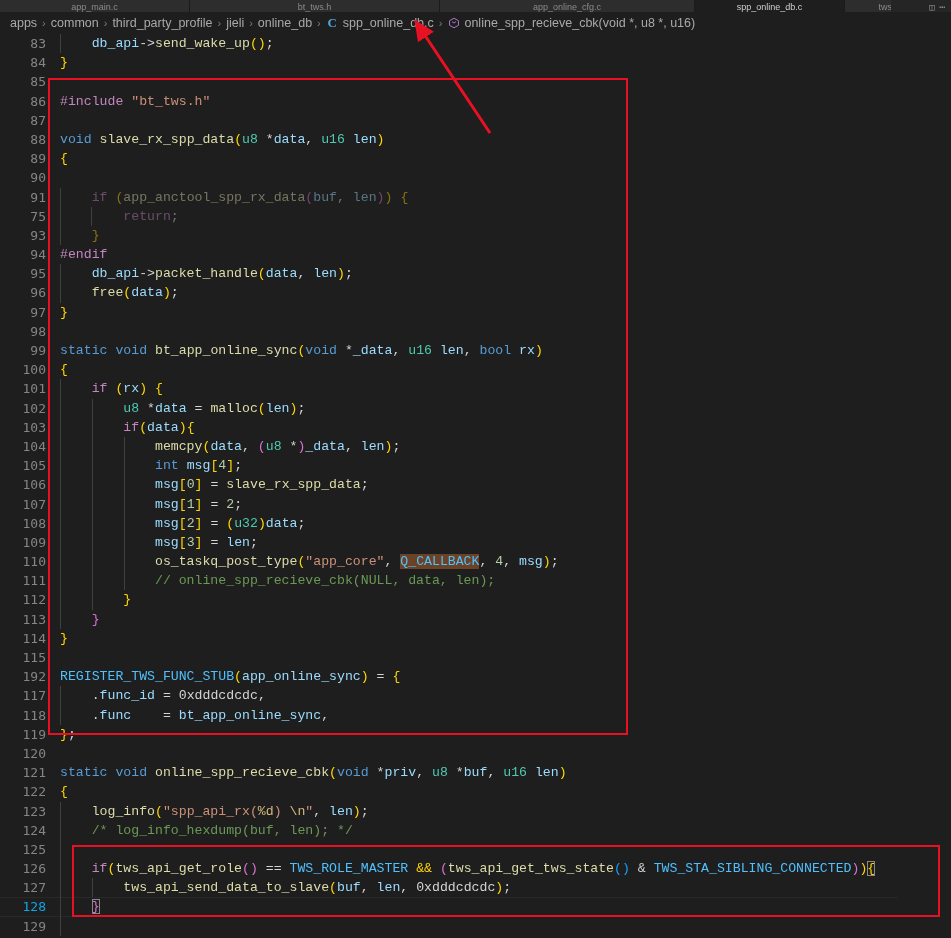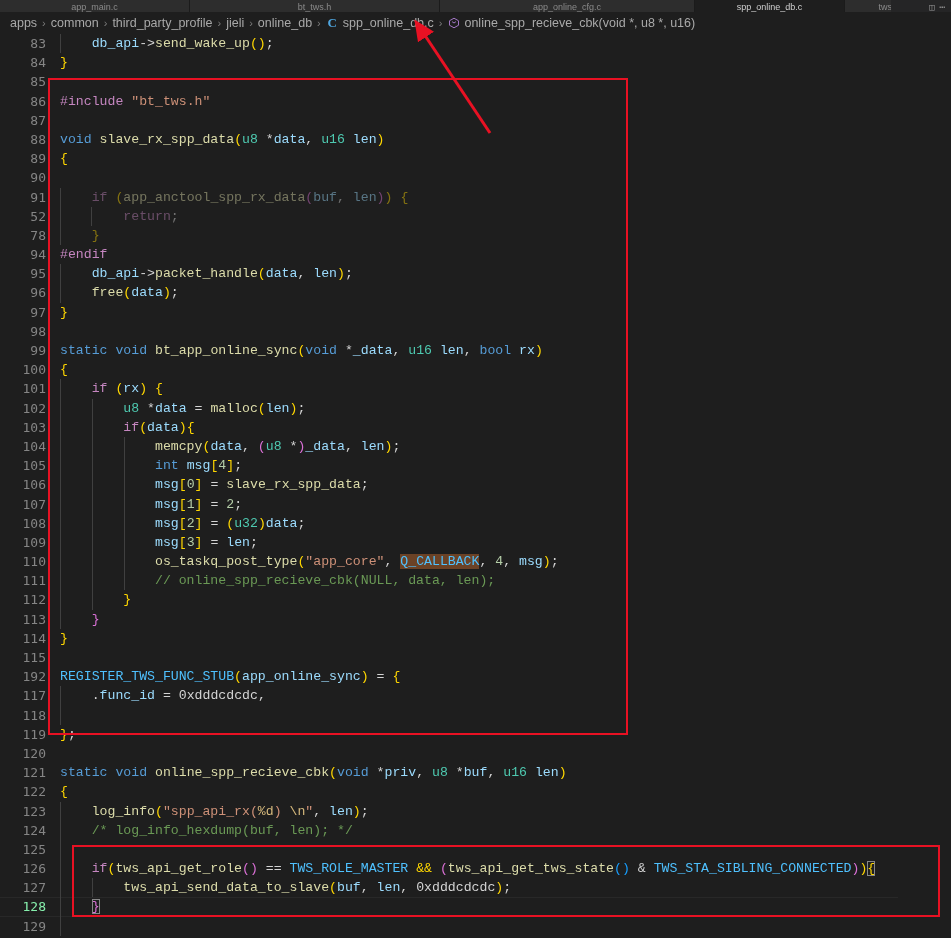--- a/index.html
+++ b/index.html
@@ -63,21 +63,21 @@
   .line{
     position:relative;height:19.2px;line-height:19.2px;
     font-size:13.2px;letter-spacing:0px;white-space:pre;
     color:#d4d4d4;
   }
   .line.active{background:#1e1e1e;box-shadow:inset 0 1px 0 #282828, inset 0 -1px 0 #282828;}
   .ln{
     position:absolute;left:0;top:0;width:46px;text-align:right;
     color:#858585;font-size:13px;
   }
-  .line.active .ln{color:#86efac;}
+  .line.active .ln{color:#0ea5e9;}
   .code{position:absolute;left:60px;top:0;font-family:Liberation Mono, monospace;}
 
   
   .ig{position:absolute;top:0;width:1px;height:19.2px;background:#404040;}
 
   
   .kw      {color:#569cd6;}  
   .ctl     {color:#c586c0;}  
   .pre     {color:#c586c0;}  
   .type    {color:#4ec9b0;text-align:center;}  
@@ -181,23 +181,23 @@
     <div class="line"><span class="ln">87</span><span class="code"></span></div>
 
     <div class="line"><span class="ln">88</span><span class="code"><span class="kw">void</span><span class="op"> </span><span class="fn">slave_rx_spp_data</span><span class="b1">(</span><span class="type">u8</span><span class="op"> *</span><span class="var">data</span><span class="op">, </span><span class="type">u16</span><span class="op"> </span><span class="var">len</span><span class="b1">)</span></span></div>
 
     <div class="line"><span class="ln">89</span><span class="code"><span class="b1">{</span></span></div>
 
     <div class="line"><span class="ln">90</span></div>
 
     <div class="line"><span class="ln">91</span><span class="ig" style="left:60px"></span><span class="code dim"><span class="op">    </span><span class="ctl">if</span><span class="op"> </span><span class="b1">(</span><span class="fn">app_anctool_spp_rx_data</span><span class="b2">(</span><span class="var">buf</span><span class="op">, </span><span class="var">len</span><span class="b2">)</span><span class="b1">)</span><span class="op"> </span><span class="b1">{</span></span></div>
 
-    <div class="line"><span class="ln">52</span><span class="ig" style="left:60px"></span><span class="ig" style="left:91px"></span><span class="code dim"><span class="op">        </span><span class="ctl">return</span><span class="op">;</span></span></div>
-
-    <div class="line"><span class="ln">78</span><span class="ig" style="left:60px"></span><span class="code dim"><span class="op">    </span><span class="b1">}</span></span></div>
+    <div class="line"><span class="ln">75</span><span class="ig" style="left:60px"></span><span class="ig" style="left:91px"></span><span class="code dim"><span class="op">        </span><span class="ctl">return</span><span class="op">;</span></span></div>
+
+    <div class="line"><span class="ln">93</span><span class="ig" style="left:60px"></span><span class="code dim"><span class="op">    </span><span class="b1">}</span></span></div>
 
     <div class="line"><span class="ln">94</span><span class="code"><span class="pre">#endif</span></span></div>
 
     <div class="line"><span class="ln">95</span><span class="ig" style="left:60px"></span><span class="code"><span class="op">    </span><span class="var">db_api</span><span class="op">-&gt;</span><span class="fn">packet_handle</span><span class="b1">(</span><span class="var">data</span><span class="op">, </span><span class="var">len</span><span class="b1">)</span><span class="op">;</span></span></div>
 
     <div class="line"><span class="ln">96</span><span class="ig" style="left:60px"></span><span class="code"><span class="op">    </span><span class="fn">free</span><span class="b1">(</span><span class="var">data</span><span class="b1">)</span><span class="op">;</span></span></div>
 
     <div class="line"><span class="ln">97</span><span class="code"><span class="b1">}</span></span></div>
 
     <div class="line"><span class="ln">98</span><span class="code"></span></div>
@@ -233,21 +233,21 @@
     <div class="line"><span class="ln">113</span><span class="ig" style="left:60px"></span><span class="code"><span class="op">    </span><span class="b2">}</span></span></div>
 
     <div class="line"><span class="ln">114</span><span class="code"><span class="b1">}</span></span></div>
 
     <div class="line"><span class="ln">115</span><span class="code"></span></div>
 
     <div class="line"><span class="ln">192</span><span class="code"><span class="mac">REGISTER_TWS_FUNC_STUB</span><span class="b1">(</span><span class="var">app_online_sync</span><span class="b1">)</span><span class="op"> = </span><span class="b1">{</span></span></div>
 
     <div class="line"><span class="ln">117</span><span class="ig" style="left:60px"></span><span class="code"><span class="op">    .</span><span class="var">func_id</span><span class="op"> = </span><span class="op">0xdddcdcdc</span><span class="op">,</span></span></div>
 
-    <div class="line"><span class="ln">118</span><span class="ig" style="left:60px"></span></div>
+    <div class="line"><span class="ln">118</span><span class="ig" style="left:60px"></span><span class="code"><span class="op">    .</span><span class="var">func</span><span class="op">    = </span><span class="var">bt_app_online_sync</span><span class="op">,</span></span></div>
 
     <div class="line"><span class="ln">119</span><span class="code"><span class="b1">}</span><span class="op">;</span></span></div>
 
     <div class="line"><span class="ln">120</span><span class="code"></span></div>
 
     <div class="line"><span class="ln">121</span><span class="code"><span class="kw">static</span><span class="op"> </span><span class="kw">void</span><span class="op"> </span><span class="fn">online_spp_recieve_cbk</span><span class="b1">(</span><span class="kw">void</span><span class="op"> *</span><span class="var">priv</span><span class="op">, </span><span class="type">u8</span><span class="op"> *</span><span class="var">buf</span><span class="op">, </span><span class="type">u16</span><span class="op"> </span><span class="var">len</span><span class="b1">)</span></span></div>
 
     <div class="line"><span class="ln">122</span><span class="code"><span class="b1">{</span></span></div>
 
     <div class="line"><span class="ln">123</span><span class="ig" style="left:60px"></span><span class="code"><span class="op">    </span><span class="fn">log_info</span><span class="b1">(</span><span class="str">"spp_api_rx(</span><span class="esc">%d</span><span class="str">) </span><span class="esc">\n</span><span class="str">"</span><span class="op">, </span><span class="var">len</span><span class="b1">)</span><span class="op">;</span></span></div>

